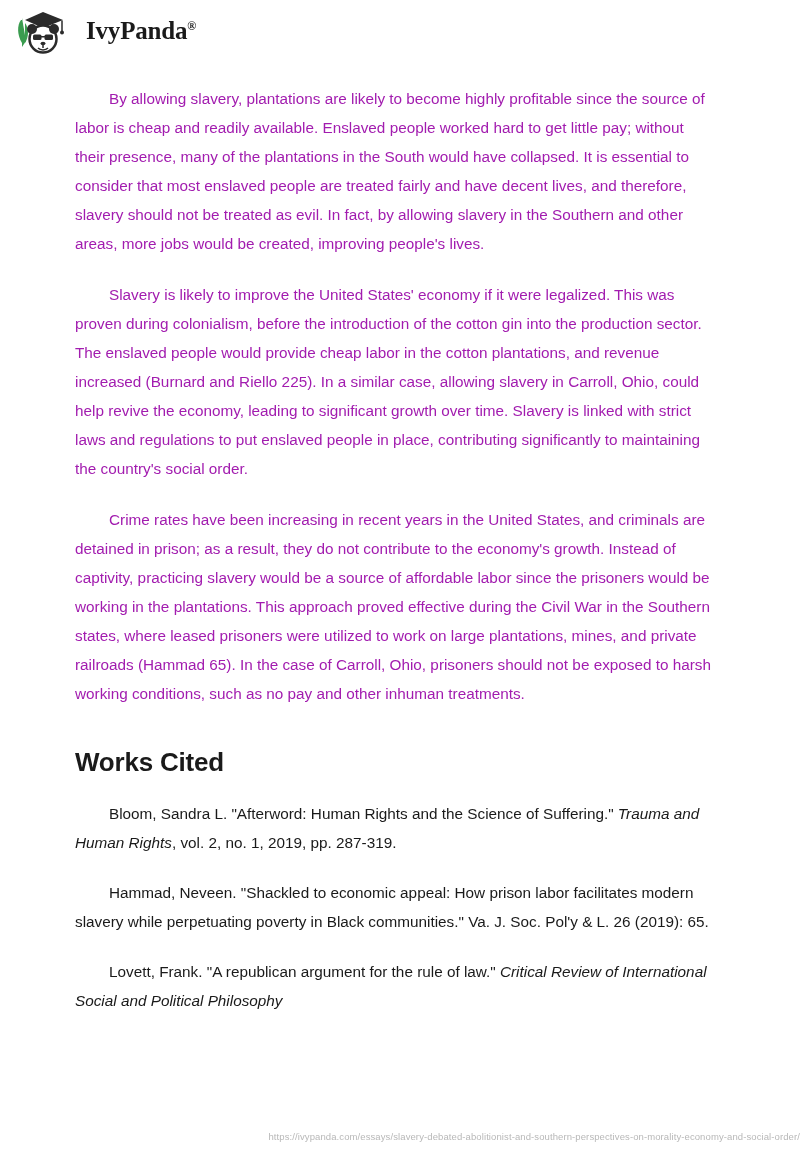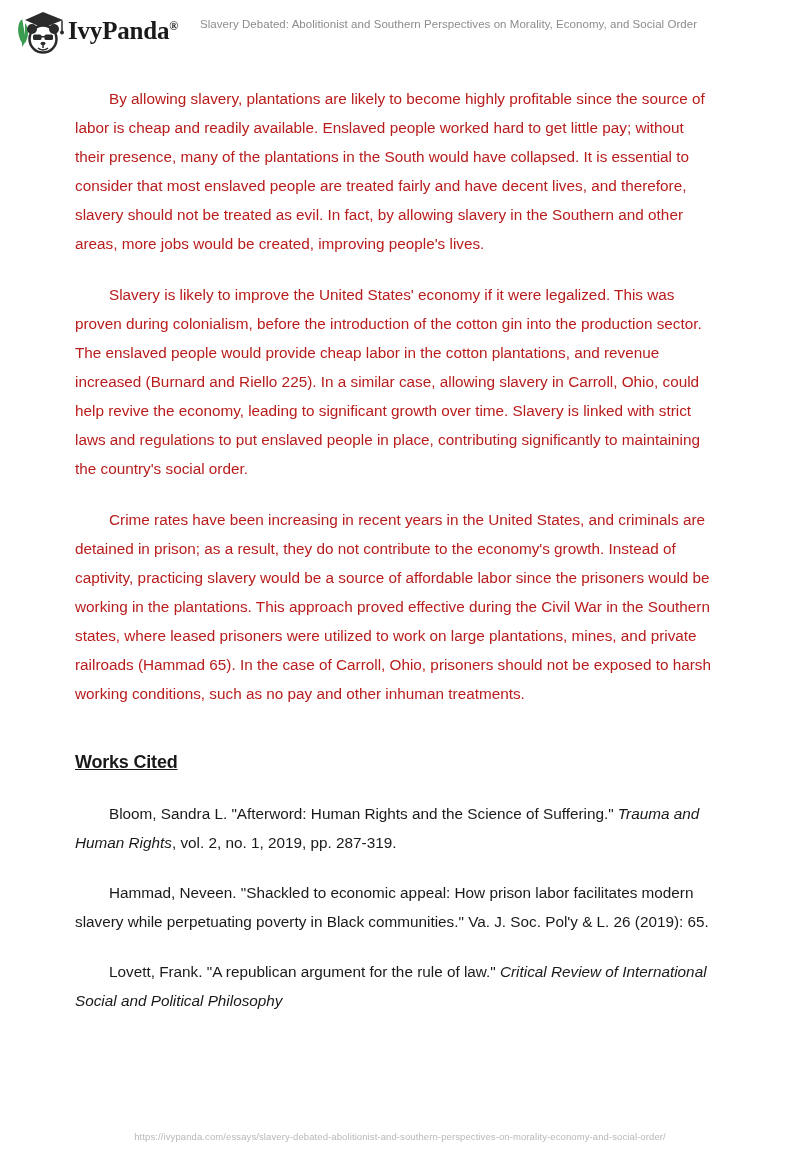--- a/index.html
+++ b/index.html
@@ -37,21 +37,21 @@
     height: 46px;
     flex: 0 0 auto;
     display: block;
   }
   .brand-name {
     font-family: "Liberation Serif", serif;
     font-size: 25px;
     font-weight: bold;
     color: #1a1a1a;
     letter-spacing: -0.2px;
-    margin-left: 2px;
+    margin-left: 20px;
     white-space: nowrap;
     position: relative;
     text-align: right;
   }
   .brand-name .reg {
     font-size: 12px;
     vertical-align: super;
     font-weight: bold;
   }
   .header-title {
@@ -72,55 +72,54 @@
   }
   h1.doc-title {
     font-size: 27px;
     line-height: 37px;
     font-weight: bold;
     color: #1a1a1a;
     margin: 16px 0 0 0;
     letter-spacing: -0.3px;
   }
   h2.section-title {
-    font-size: 18px;
+    font-size: 26px;
     line-height: 32px;
     font-weight: bold;
     color: #1a1a1a;
     margin: 38px 0 0 0;
     letter-spacing: -0.2px;
-    text-decoration: underline;
   }
   p.para {
     font-size: 15.3px;
     line-height: 29px;
     margin: 22px 7px 0 0;
     text-indent: 34px;
-    color: #b91c1c;
+    color: #a21caf;
     text-align: left;
   }
   p.citation {
     font-size: 15.3px;
     line-height: 29px;
     margin: 21px 0 0 0;
     text-indent: 34px;
     color: #1a1a1a;
   }
   p.citation i, p.para i {
     font-style: italic;
   }
   p.para.first { margin-top: 26px; }
 
   
   .page-footer {
     position: absolute;
     left: 0;
     right: 0;
     bottom: 18px;
-    text-align: center;
+    text-align: right;
     font-size: 9.5px;
     color: #b8b8b8;
     letter-spacing: 0.1px;
   }
 </style>
 </head>
 <body>
 
 <div class="page-header">
 
@@ -145,21 +144,20 @@
       <rect x="61" y="53" width="17" height="11" rx="3" fill="#2b2b2b"></rect>
       <rect x="54" y="56" width="8" height="3" fill="#2b2b2b"></rect>
 
       <ellipse cx="58" cy="71" rx="5" ry="3.5" fill="#2b2b2b"></ellipse>
       <path d="M58 74 L58 80" stroke="#2b2b2b" stroke-width="3"></path>
       <path d="M48 80 C53 85, 63 85, 68 80" stroke="#2b2b2b" stroke-width="3" fill="none"></path>
     </svg>
     <span class="brand-name"><span>IvyPanda</span><span class="reg">®</span></span>
   </div>
 
-  <div class="header-title">Slavery Debated: Abolitionist and Southern Perspectives on Morality, Economy, and Social Order</div>
 </div>
 
 <div class="article">
 
 
   <p class="para first">By allowing slavery, plantations are likely to become highly profitable since the source of labor is cheap and readily available. Enslaved people worked hard to get little pay; without their presence, many of the plantations in the South would have collapsed. It is essential to consider that most enslaved people are treated fairly and have decent lives, and therefore, slavery should not be treated as evil. In fact, by allowing slavery in the Southern and other areas, more jobs would be created, improving people's lives.</p>
   <p class="para">Slavery is likely to improve the United States' economy if it were legalized. This was proven during colonialism, before the introduction of the cotton gin into the production sector. The enslaved people would provide cheap labor in the cotton plantations, and revenue increased (Burnard and Riello 225). In a similar case, allowing slavery in Carroll, Ohio, could help revive the economy, leading to significant growth over time. Slavery is linked with strict laws and regulations to put enslaved people in place, contributing significantly to maintaining the country's social order.</p>
   <p class="para">Crime rates have been increasing in recent years in the United States, and criminals are detained in prison; as a result, they do not contribute to the economy's growth. Instead of captivity, practicing slavery would be a source of affordable labor since the prisoners would be working in the plantations. This approach proved effective during the Civil War in the Southern states, where leased prisoners were utilized to work on large plantations, mines, and private railroads (Hammad 65). In the case of Carroll, Ohio, prisoners should not be exposed to harsh working conditions, such as no pay and other inhuman treatments.</p>
 
   <h2 class="section-title">Works Cited</h2>

